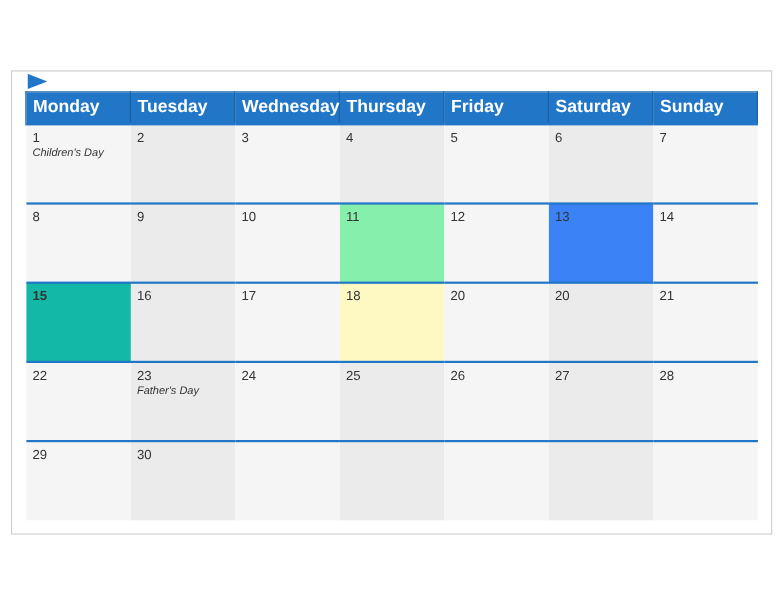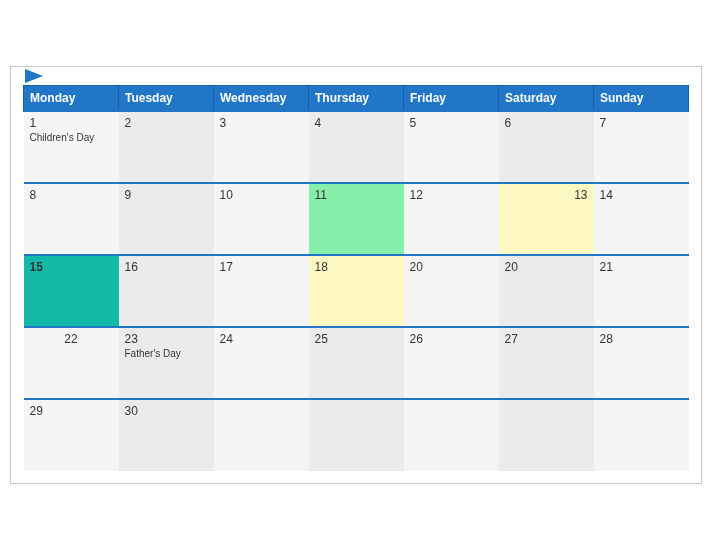--- a/index.html
+++ b/index.html
@@ -60,21 +60,21 @@
       color: #333;
     }
     .calendar-table {
       width: 100%;
       border-collapse: collapse;
       table-layout: fixed;
     }
     .calendar-table thead tr th {
       background-color: #2176c7;
       color: #fff;
-      font-size: 12px;
+      font-size: 16px;
       font-weight: bold;
       padding: 5px 6px;
       text-align: left;
       border: 1px solid #1a5fa0;
     }
     .calendar-table tbody tr {
       height: 72px;
       vertical-align: top;
     }
     .calendar-table tbody tr td {
@@ -94,20 +94,21 @@
     .day-number {
       font-size: 12px;
       color: #333;
       display: block;
     }
     .holiday-name {
       font-size: 10px;
       color: #333;
       display: block;
       margin-top: 2px;
+      font-style: italic;
     }
   </style>
 </head>
 <body>
 
 <div class="calendar-container">
   <div class="calendar-header">
     <div class="brand">
       <div>
         <span class="brand-general"></span>
@@ -168,21 +169,21 @@
           </td>
           <td style="background: rgb(245, 245, 245);">
             <span class="day-number">10</span>
           </td>
           <td style="background: #86efac;">
             <span class="day-number">11</span>
           </td>
           <td style="background: rgb(245, 245, 245);">
             <span class="day-number">12</span>
           </td>
-          <td style="background: #fef9c3; text-align: right;">
+          <td style="background: #3b82f6;">
             <span class="day-number">13</span>
           </td>
           <td style="background: rgb(245, 245, 245);">
             <span class="day-number">14</span>
           </td>
         </tr>
         <tr>
           <td style="background: #14b8a6; font-weight: bold;">
             <span class="day-number">15</span>
           </td>
@@ -199,21 +200,21 @@
             <span class="day-number">20</span>
           </td>
           <td style="background: rgb(235, 235, 235);">
             <span class="day-number">20</span>
           </td>
           <td style="background: rgb(245, 245, 245);">
             <span class="day-number">21</span>
           </td>
         </tr>
         <tr>
-          <td style="background: rgb(245, 245, 245); text-align: center;">
+          <td style="background: rgb(245, 245, 245);">
             <span class="day-number">22</span>
           </td>
           <td style="background: rgb(235, 235, 235);">
             <span class="day-number">23</span>
             <span class="holiday-name">Father's Day</span>
           </td>
           <td style="background: rgb(245, 245, 245);">
             <span class="day-number">24</span>
           </td>
           <td style="background: rgb(235, 235, 235);">

